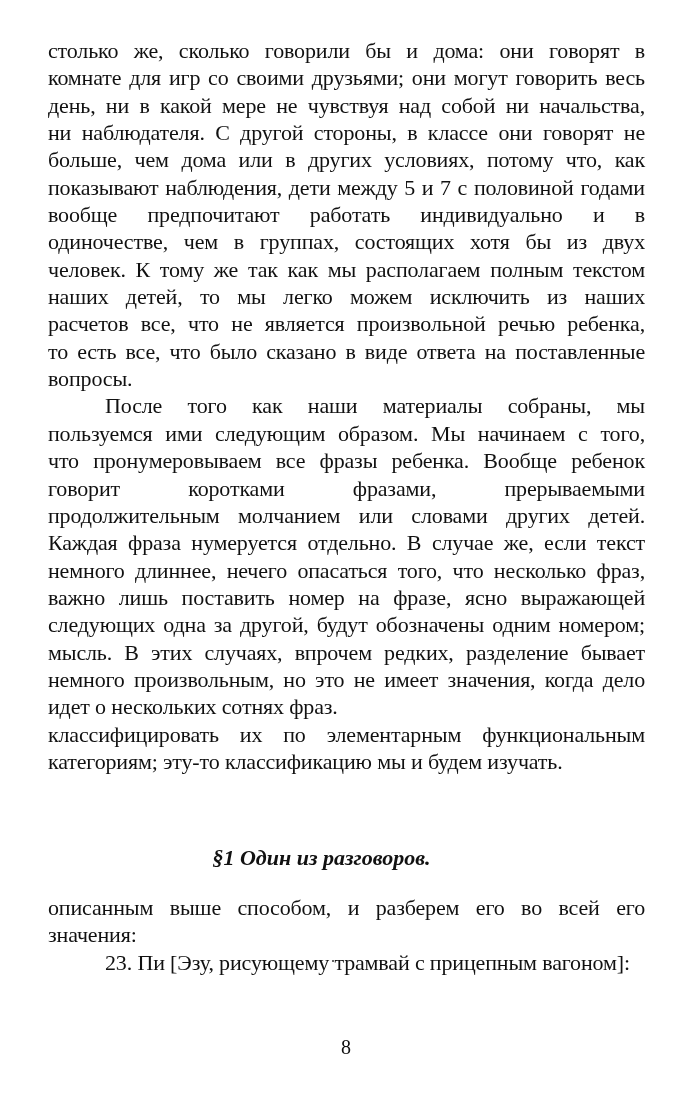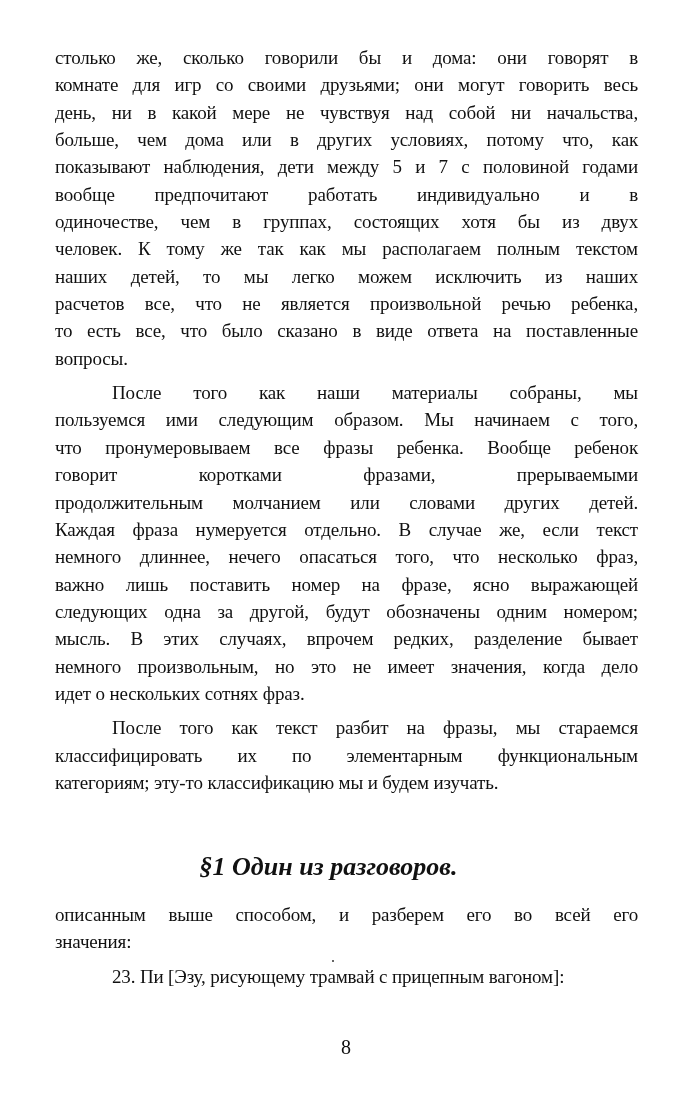--- a/index.html
+++ b/index.html
@@ -15,22 +15,22 @@
       font-family: "Liberation Serif", "DejaVu Serif", serif;
       color: #111111;
     }
     .page {
       position: absolute;
       left: 48px;
       top: 37px;
       width: 597px;
     }
     .para {
-      margin: 7px;
-      font-size: 19px;
+      margin: 0;
+      font-size: 22px;
       line-height: 27.35px;
       text-align: justify;
       text-align-last: left;
       letter-spacing: -0.15px;
     }
     .line {
       display: block;
       text-align: justify;
       text-align-last: justify;
       white-space: nowrap;
@@ -43,22 +43,22 @@
       padding-left: 57px;
     }
     .heading {
       position: absolute;
       left: 0;
       width: 625px;
       top: 836px;
       text-align: center;
       font-weight: bold;
       font-style: italic;
-      font-size: 26px;
-      margin: 16px;
+      font-size: 22px;
+      margin: 9px;
     }
     .block-bottom {
       position: absolute;
       left: 48px;
       top: 894px;
       width: 597px;
     }
     .dot {
       position: absolute;
       left: 332px;
@@ -78,20 +78,21 @@
     }
   </style>
 </head>
 <body>
 
 <div class="page">
   <p class="para">
     <span class="line">столько же, сколько говорили бы и дома: они говорят в</span>
     <span class="line">комнате для игр со своими друзьями; они могут говорить весь</span>
     <span class="line">день, ни в какой мере не чувствуя над собой ни начальства,</span>
+    <span class="line">ни наблюдателя. С другой стороны, в классе они говорят не</span>
     <span class="line">больше, чем дома или в других условиях, потому что, как</span>
     <span class="line">показывают наблюдения, дети между 5 и 7 с половиной годами</span>
     <span class="line">вообще предпочитают работать индивидуально и в</span>
     <span class="line">одиночестве, чем в группах, состоящих хотя бы из двух</span>
     <span class="line">человек. К тому же так как мы располагаем полным текстом</span>
     <span class="line">наших детей, то мы легко можем исключить из наших</span>
     <span class="line">расчетов все, что не является произвольной речью ребенка,</span>
     <span class="line">то есть все, что было сказано в виде ответа на поставленные</span>
     <span class="line last">вопросы.</span>
   </p>
@@ -103,21 +104,20 @@
     <span class="line">продолжительным молчанием или словами других детей.</span>
     <span class="line">Каждая фраза нумеруется отдельно. В случае же, если текст</span>
     <span class="line">немного длиннее, нечего опасаться того, что несколько фраз,</span>
     <span class="line">важно лишь поставить номер на фразе, ясно выражающей</span>
     <span class="line">следующих одна за другой, будут обозначены одним номером;</span>
     <span class="line">мысль. В этих случаях, впрочем редких, разделение бывает</span>
     <span class="line">немного произвольным, но это не имеет значения, когда дело</span>
     <span class="line last">идет о нескольких сотнях фраз.</span>
   </p>
   <p class="para">
-    <span class="line indent">После того как текст разбит на фразы, мы стараемся</span>
     <span class="line">классифицировать их по элементарным функциональным</span>
     <span class="line last">категориям; эту-то классификацию мы и будем изучать.</span>
   </p>
 </div>
 
 <h2 class="heading">§1 Один из разговоров.</h2>
 
 <div class="block-bottom">
   <p class="para">
     <span class="line">описанным выше способом, и разберем его во всей его</span>

